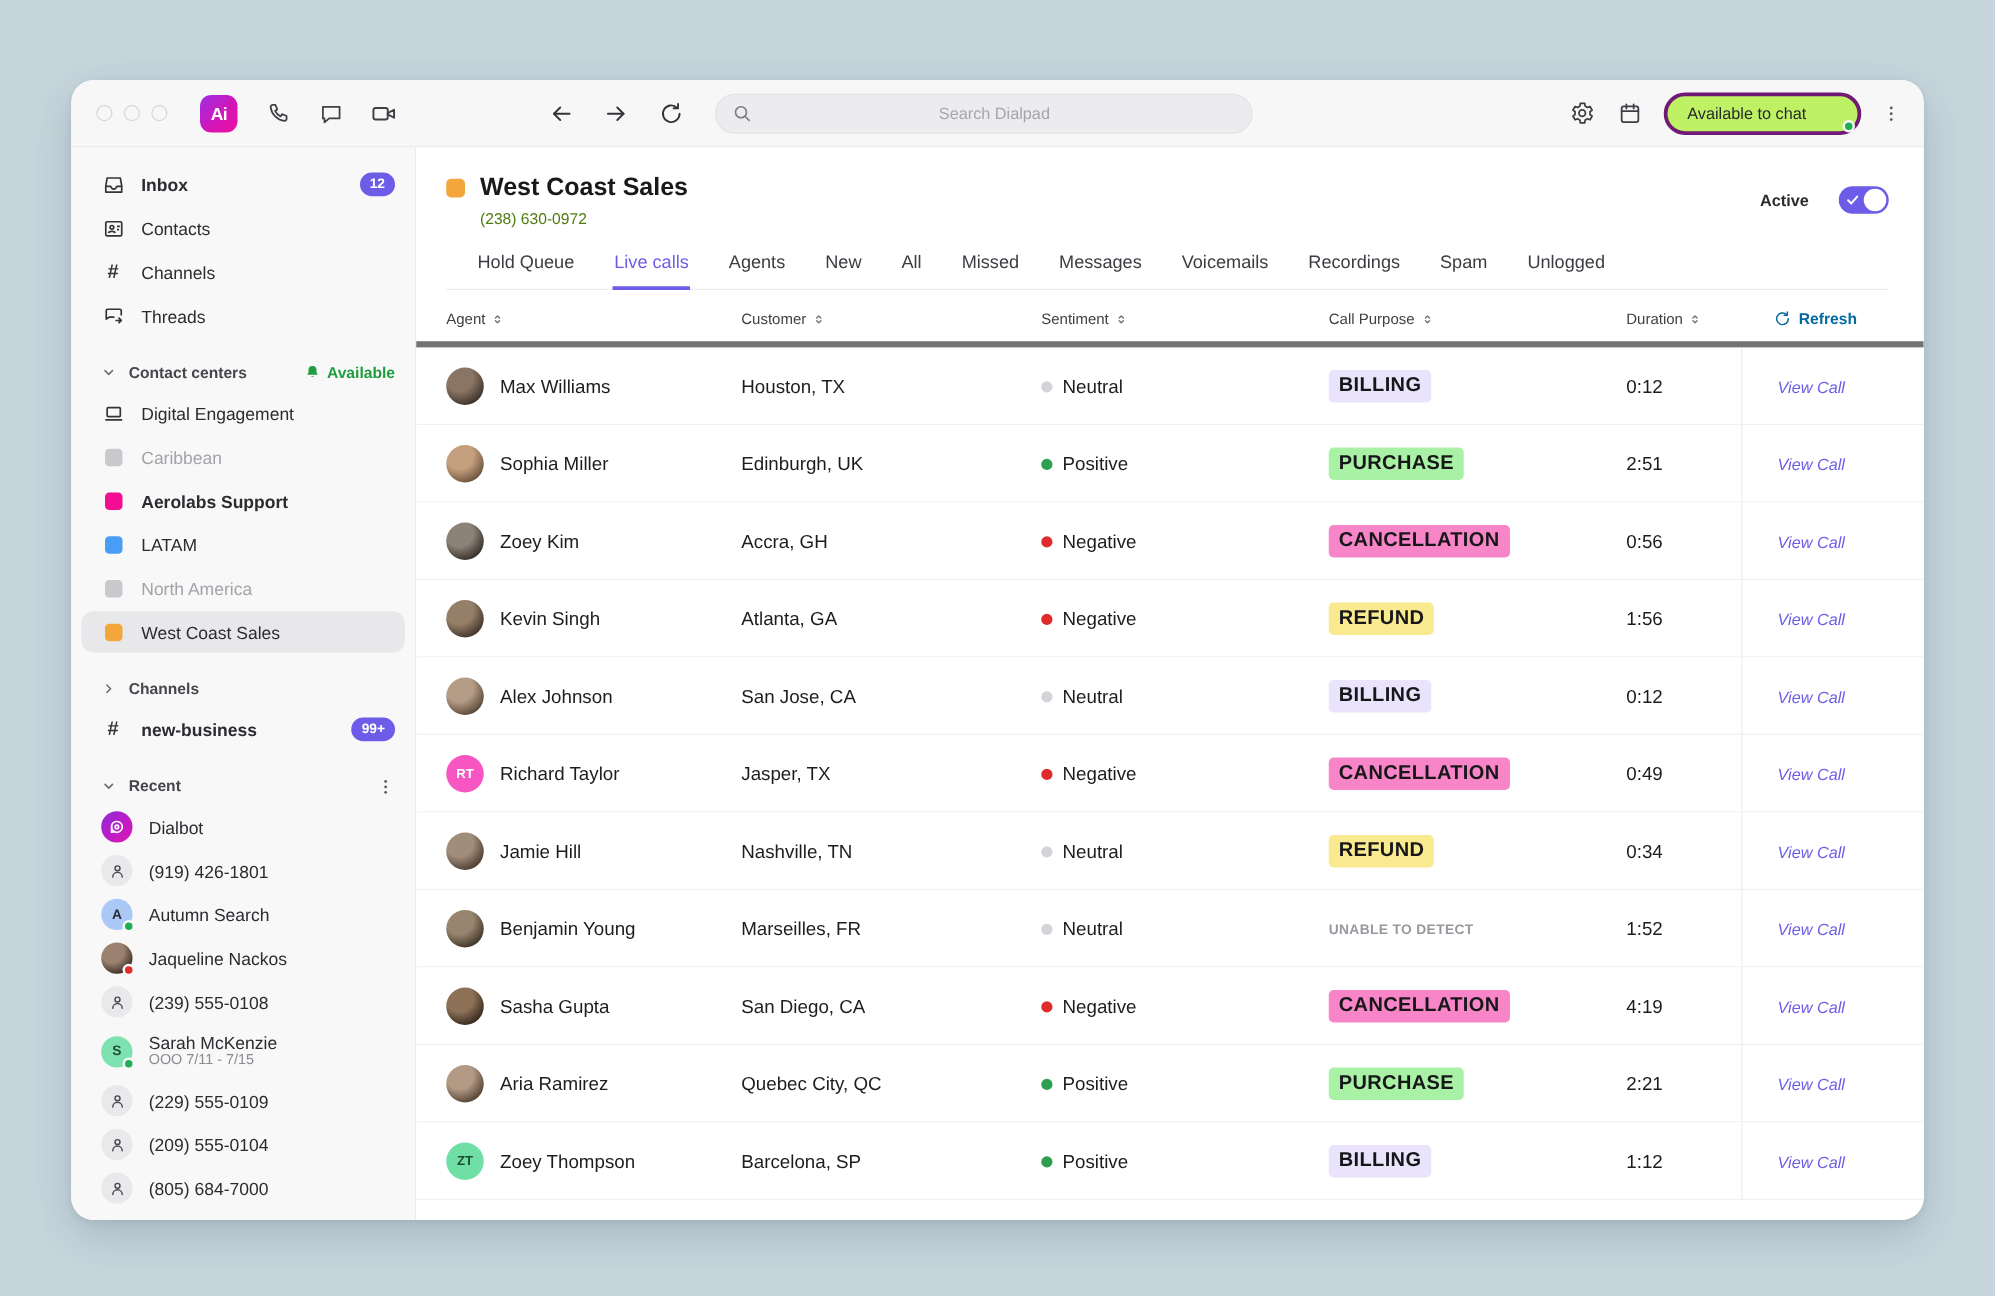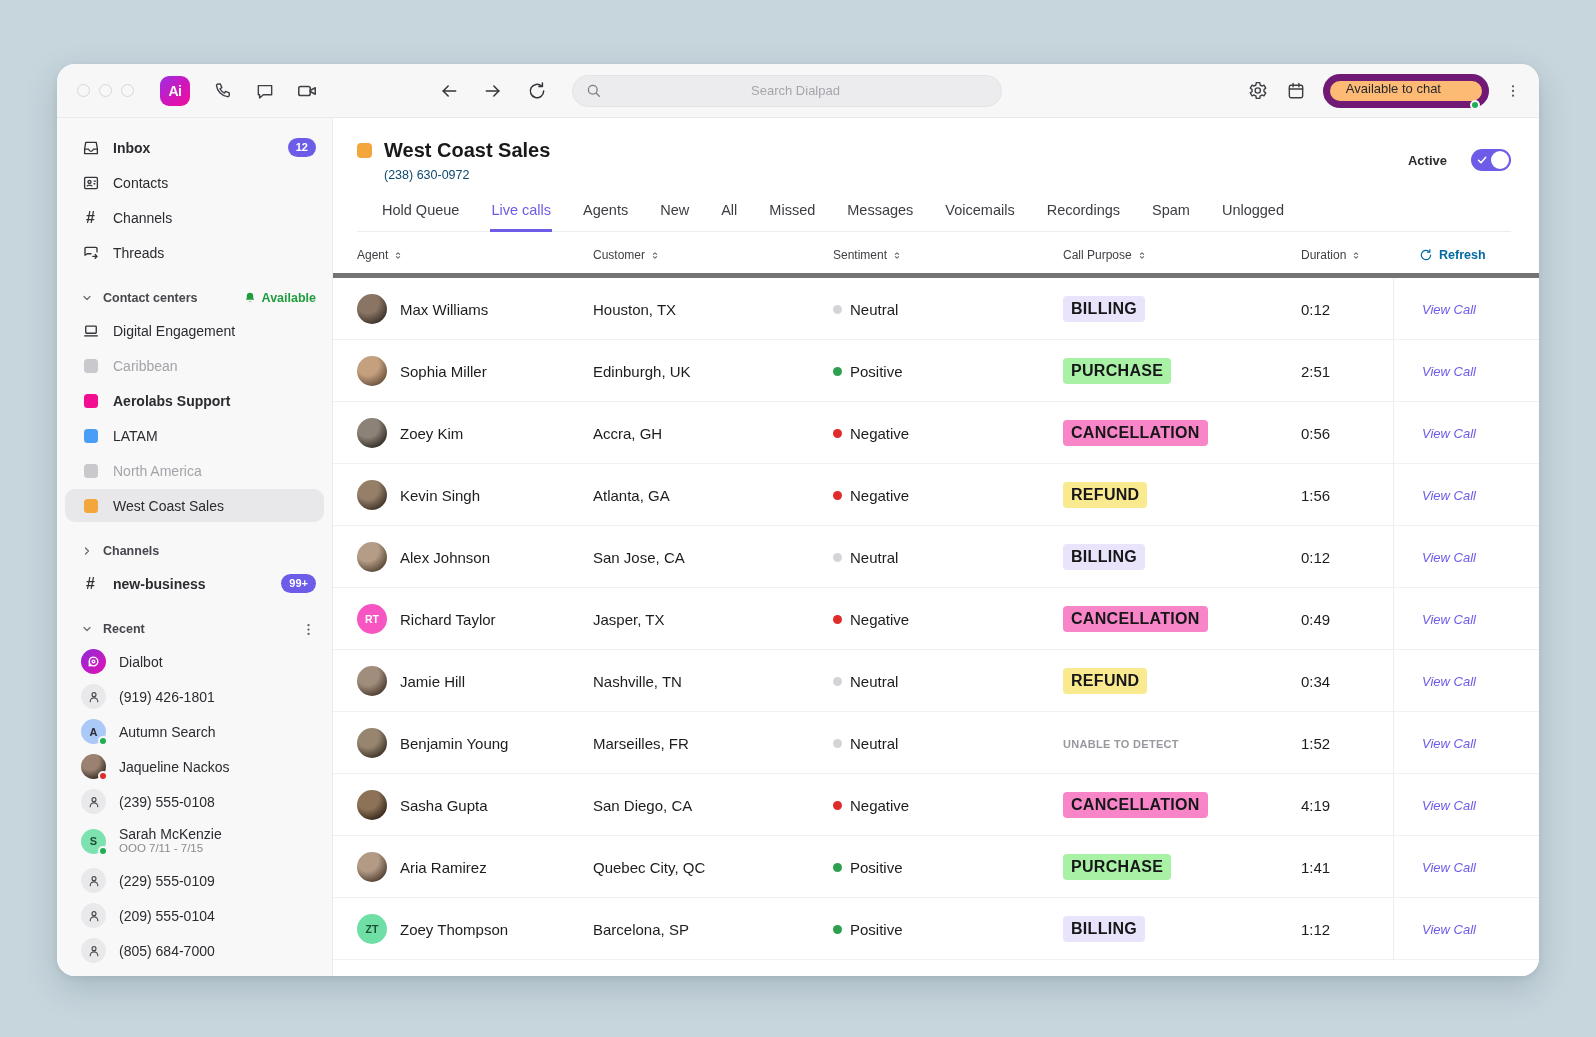--- a/index.html
+++ b/index.html
@@ -38,22 +38,22 @@
     margin-left:24px; width:430px; height:32px; border-radius:16px;
     background:#ececee; border:1px solid #e3e3e6; display:flex; align-items:center; padding:0 12px;
   }
   .searchwrap input {
     flex:1; border:none; outline:none; background:transparent; text-align:center;
     font-size:13px; color:#55555a; font-family:"Liberation Sans", sans-serif;
   }
   .searchwrap input::placeholder { color:#a5a5ab; }
   .tb-right { margin-left:auto; display:flex; align-items:center; gap:16px; color:#3e3e44; }
   .status-pill {
-    height:34px; border-radius:17px; background:#fdba74; border:7px solid #701a75;
-    display:flex; gap:10px; padding:0 4px 0 16px; cursor:pointer;
+    height:34px; border-radius:17px; background:#bef264; border:3px solid #701a75;
+    display:flex; align-items:center; gap:10px; padding:0 4px 0 16px; cursor:pointer;
   }
   .status-pill .lbl { font-size:13px; color:#28282c; }
   .pill-avatar { position:relative; width:27px; height:27px; }
   .pill-avatar .ph { width:27px; height:27px; border-radius:50%; background:radial-gradient(circle at 35% 30%, #a98668 0 35%, #53402f 75%); }
   .presence { position:absolute; right:-2px; bottom:-2px; width:10px; height:10px; border-radius:50%; border:2px solid #f7f7f8; }
   .presence.green { background:#1fae54; }
   .presence.red { background:#df2b2b; }
   
   .split { flex:1; display:flex; min-height:0; }
   .sidebar {
@@ -93,21 +93,21 @@
   .two-line { height:44px; }
   .two-line .txt { display:flex; flex-direction:column; line-height:1.15; }
   .sub { font-size:11.5px; color:#8a8a90; }
   
   .main { flex:1; background:#fff; display:flex; flex-direction:column; min-width:0; }
   .main-head { padding:21px 28px 0 24px; }
   .title-row { display:flex; align-items:flex-start; }
   .title-left { display:flex; align-items:center; gap:12px; }
   .title-sq { width:15px; height:15px; border-radius:4px; background:#f3a63b; }
   .page-title { font-size:20px; font-weight:700; color:#19191c; }
-  .page-phone { margin:6px 0 0 27px; font-size:12.5px; color:#0c4a6e; }
+  .page-phone { margin:6px 0 0 27px; font-size:12.5px; color:#4d7c0f; }
   .active-wrap { margin-left:auto; display:flex; align-items:center; gap:24px; margin-top:10px; }
   .active-lbl { font-size:13px; font-weight:700; color:#2b2b30; }
   .toggle { position:relative; width:40px; height:22px; border-radius:11px; background:#6c5ce7; cursor:pointer; }
   .toggle .knob { position:absolute; right:2px; top:2px; width:18px; height:18px; border-radius:50%; background:#fff; }
   .toggle .chk { position:absolute; left:5px; top:5px; color:#fff; }
   .tabs { display:flex; gap:30px; padding:0 24px; margin-top:20px; border-bottom:1px solid #ededef; }
   .tab { font-size:14.5px; color:#3c3c42; padding:0 1px 11px; cursor:pointer; white-space:nowrap; }
   .tab.active { color:#6c5ce7; border-bottom:3px solid #6c5ce7; margin-bottom:-1px; }
   
   .tgrid { display:grid; grid-template-columns:236px 240px 230px 238px 92px 146px; align-items:center; }
@@ -711,21 +711,21 @@
                 <span class="disc" style="height: 30px; width: 30px; border-radius: 50%; display: flex; align-items: center; justify-content: center; background: radial-gradient(circle at 35% 28%, rgb(178, 154, 133) 0px, rgb(178, 154, 133) 38%, rgb(85, 67, 52) 78%);"></span>
               </span>
               <span class="agent-name">Aria Ramirez</span>
             </div>
             <div class="cust">Quebec City, QC</div>
             <div class="senti">
               <span class="dot" style="background: rgb(46, 158, 79);"></span>
               <span>Positive</span>
             </div>
             <div><span class="pbadge" style="background: rgb(169, 241, 164);">PURCHASE</span></div>
-            <div class="dur">1:41</div>
+            <div class="dur">2:21</div>
             <div class="cell-action">
               <span class="viewcall">View Call</span>
             </div>
           </div>
           <div class="tgrid trow">
             <div class="cell-agent">
               <span class="avatar30">
                 <span class="disc" style="height: 30px; width: 30px; border-radius: 50%; display: flex; align-items: center; justify-content: center; background: rgb(112, 223, 166); color: rgb(29, 77, 51); font-weight: 700; font-size: 10.5px;">ZT</span>
               </span>
               <span class="agent-name">Zoey Thompson</span>

